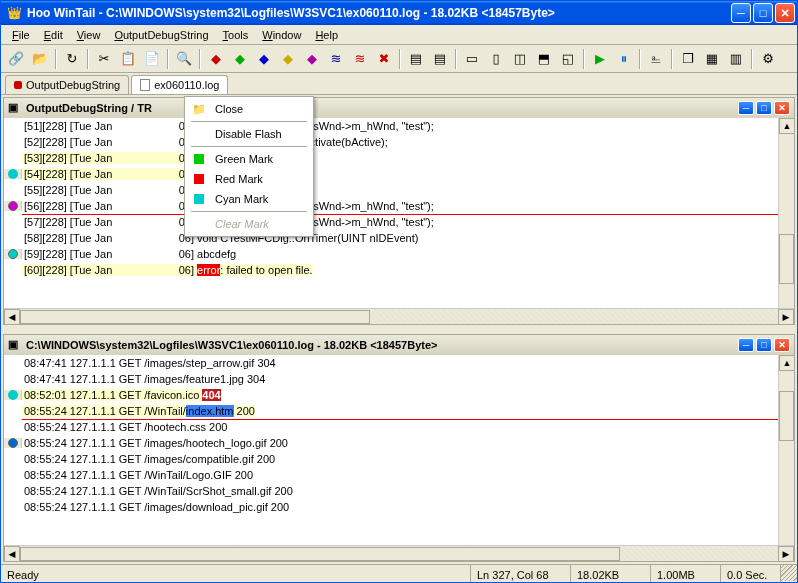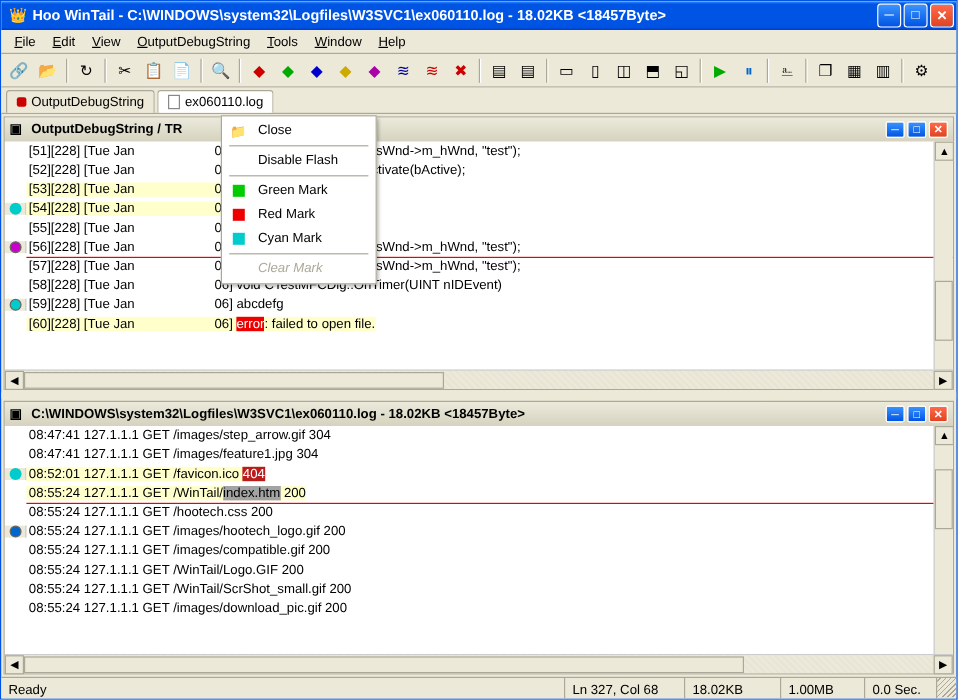--- a/index.html
+++ b/index.html
@@ -30,22 +30,22 @@
 .pbtn.mini, .pbtn.maxi { background: linear-gradient(to bottom, #3a93ff, #0054e3); }
 .pbtn.clos { background: linear-gradient(to bottom, #ff6a4a, #e04322); }
 .pane-body { flex: 1; background: #fff; overflow: hidden; font-family: 'Courier New', monospace; font-size: 12px; position: relative; white-space: pre; }
 .logrow { display: flex; height: 16px; align-items: center; }
 .gutter { width: 18px; flex-shrink: 0; background: #ece9d8; border-right: 1px solid #ccc; display: flex; align-items: center; justify-content: center; }
 .marker { width: 10px; height: 10px; border-radius: 50%; }
 .logtext { padding-left: 2px; }
 .hl-yellow { background: #ffffcc; }
 .hl-warn { background: #0033cc; color: white; }
 .hl-error { background: #ee0000; color: white; }
-.hl-404 { background: #b91c1c; color: white; }
-.hl-green { background: #a3a3a3; color: black; }
+.hl-404 { background: #b91c1c; color: white; font-weight: bold; }
+.hl-green { background: #3b82f6; color: black; }
 .redline { border-bottom: 1px solid #ee0000; position: absolute; left: 18px; right: 0; }
 .scrollbar-h { height: 16px; background: #ece9d8; border-top: 1px solid #ccc; display: flex; position: relative; }
 .sb-btn { width: 16px; height: 16px; background: #ece9d8; border: 1px solid #aca899; display: flex; align-items: center; justify-content: center; font-size: 9px; cursor: pointer; }
 .sb-track { flex: 1; background: repeating-linear-gradient(45deg,#e8e5d7,#e8e5d7 2px,#ece9d8 2px,#ece9d8 4px); }
 .sb-thumb { position: absolute; height: 14px; background: #ece9d8; border: 1px solid #aca899; top: 1px; }
 .scrollbar-v { position: absolute; right: 0; top: 20px; bottom: 0; width: 16px; background: #ece9d8; border-left: 1px solid #ccc; display: flex; flex-direction: column; }
 .sb-vtrack { flex: 1; }
 .sb-vthumb { height: 50px; background: #ece9d8; border: 1px solid #aca899; margin: 0; }
 .splitter { height: 5px; background: #ece9d8; cursor: ns-resize; }
 .statusbar { height: 20px; background: #ece9d8; display: flex; align-items: flex-start; border-top: 1px solid #aca899; font-size: 11px; }

